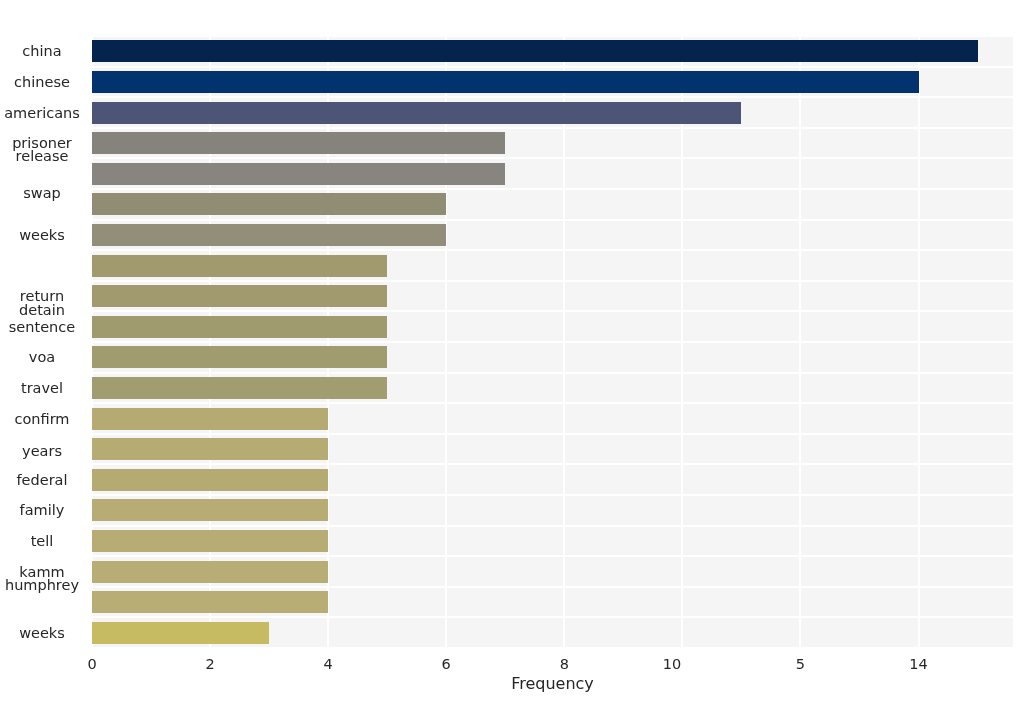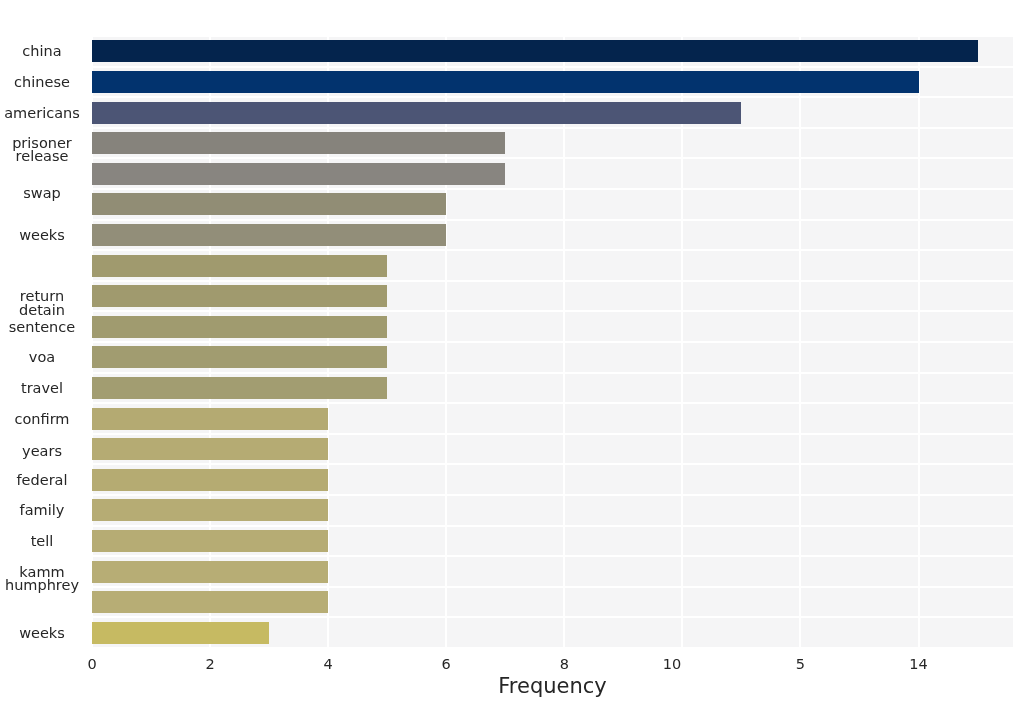--- a/index.html
+++ b/index.html
@@ -102,21 +102,21 @@
     font-size: 14.5px;
     color: #262626;
   }
 
   #x-axis-title {
     position: absolute;
     left: 92px;
     top: 674px;
     width: 921px;
     text-align: center;
-    font-size: 21px;
+    font-size: 16px;
     color: #262626;
   }
 </style>
 </head>
 <body>
 
 <div id="chart-root">
 
 
   <div id="plot-area">

